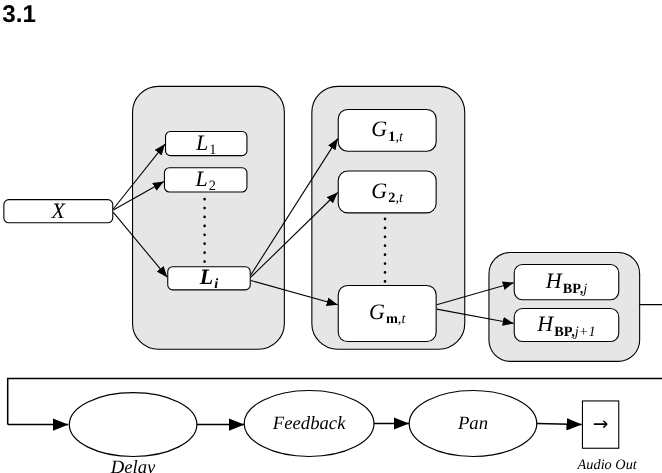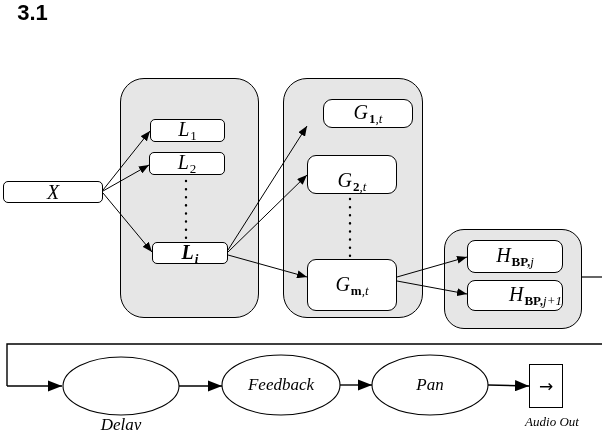--- a/index.html
+++ b/index.html
@@ -8,21 +8,21 @@
     background:#ffffff; color:#000;
     font-family:"Liberation Serif", serif;
   }
   * { box-sizing:border-box; }
 
   
   .heading {
     position:absolute; left:2px; top:0px;
     font-family:"Liberation Sans", sans-serif;
     font-weight:bold; font-size:22px; line-height:26px;
-    display:flex; white-space:nowrap;text-align:center;
+    display:flex; white-space:nowrap;
   }
   .heading .sec-num { width:61px; }
 
   
   .group {
     position:absolute; background:#e6e6e6;
     border:1.5px solid #000; border-radius:24px; z-index:1;
   }
   #group-l { left:120px; top:78px;  width:139px; height:240px; }
   #group-g { left:283px; top:78px;  width:140px; height:240px; }
@@ -34,25 +34,25 @@
   
   .wbox {
     position:absolute; background:#ffffff; border:1px solid #000;
     display:flex; align-items:center; justify-content:center;
     z-index:3;
   }
   #box-x  { left:3px;   top:181px; width:100px; height:22px; border-radius:5px; }
   #box-l1 { left:150px; top:119px; width:75px;  height:23px; border-radius:5px;align-items:center; }
   #box-l2 { left:149px; top:152px; width:76px;  height:23px; border-radius:5px; }
   #box-li { left:152px; top:242px; width:76px;  height:22px; border-radius:5px;font-weight:bold; }
-  #box-g1 { left:307px; top:99px;  width:90px;  height:29px; border-radius:9px;margin-left:16px; }
-  #box-g2 { left:307px; top:155px; width:90px;  height:39px; border-radius:9px;align-items:flex-end; }
+  #box-g1 { left:307px; top:99px;  width:90px;  height:39px; border-radius:9px; }
+  #box-g2 { left:307px; top:155px; width:90px;  height:39px; border-radius:9px; }
   #box-gm { left:307px; top:259px; width:90px;  height:52px; border-radius:9px; }
   #box-h1 { left:467px; top:240px; width:96px;  height:33px; border-radius:8px; }
-  #box-h2 { left:467px; top:280px; width:96px;  height:31px; border-radius:8px;justify-content:flex-end; }
+  #box-h2 { left:467px; top:280px; width:96px;  height:31px; border-radius:8px; }
 
   
   .math { font-style:italic; font-size:20px; line-height:1; white-space:nowrap; }
   .math .sub       { font-size:13px; font-style:normal; vertical-align:-4px; margin-left:1px; }
   .math .sub-it    { font-size:13px; font-style:italic; vertical-align:-4px; margin-left:1px; }
   .math .sub-bold  { font-size:13px; font-style:normal; font-weight:bold; vertical-align:-4px; margin-left:1px; }
   .math .sub-rest  { font-size:13px; font-style:italic; vertical-align:-4px; }
   .math .sub-up    { font-size:13px; font-style:normal; font-weight:600; vertical-align:-4px; margin-left:1px; }
 
   

